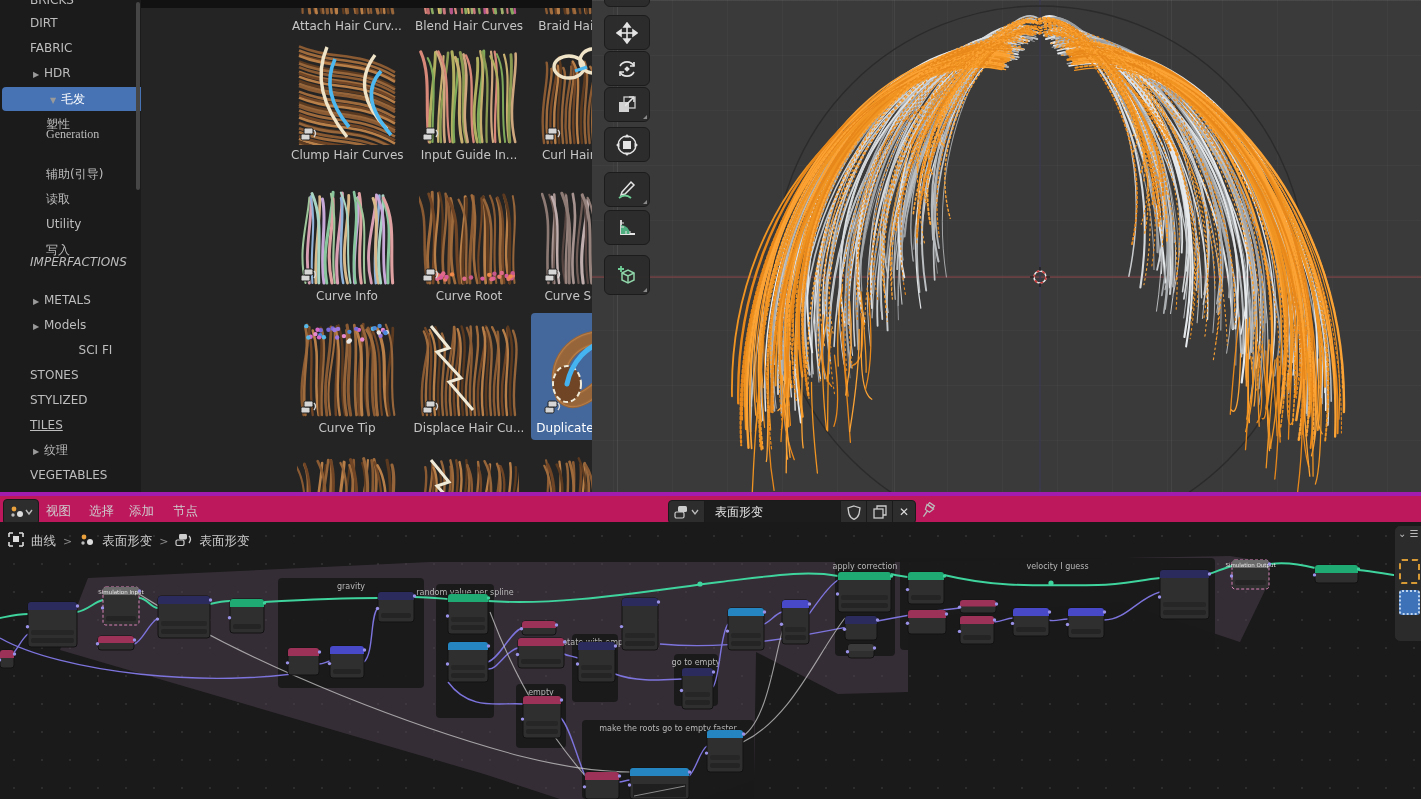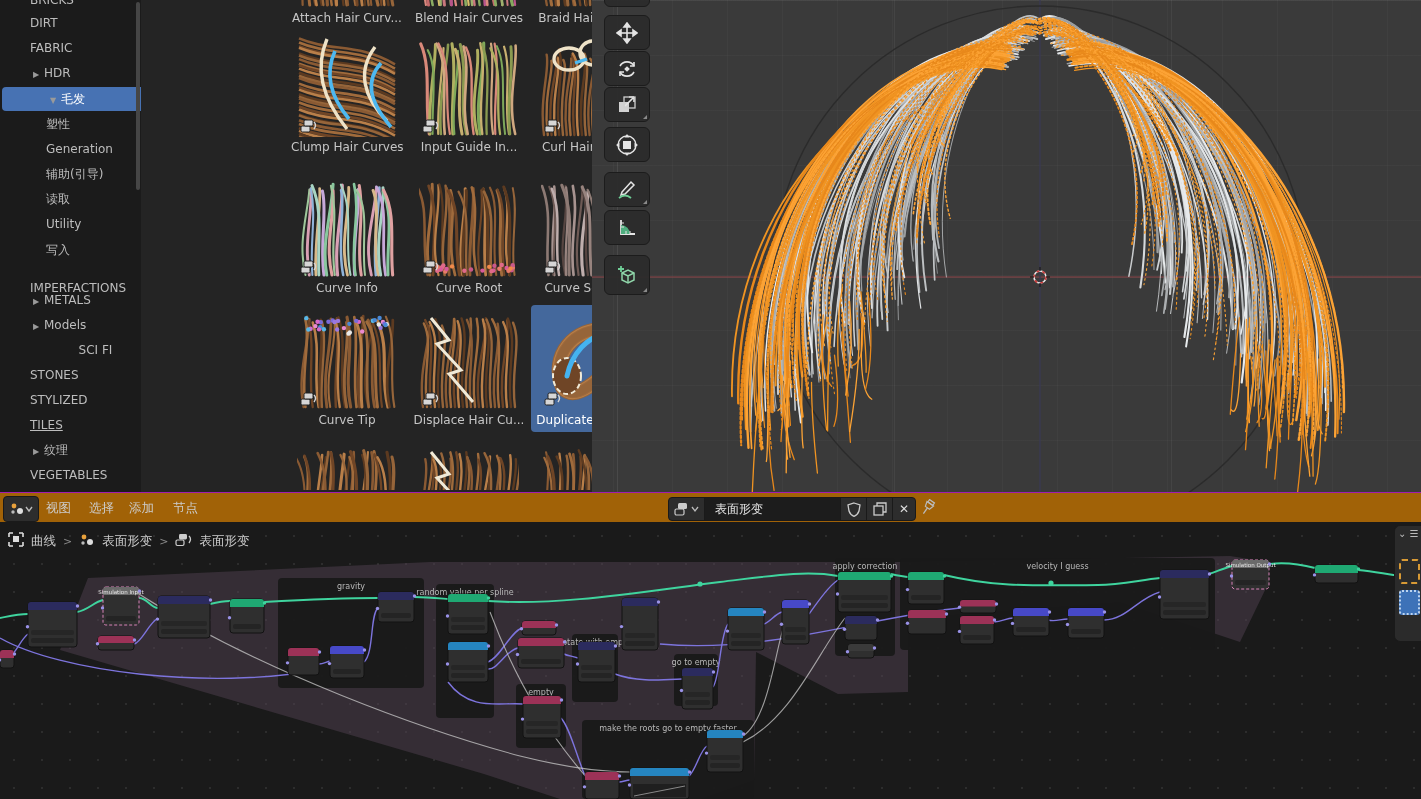--- a/index.html
+++ b/index.html
@@ -7,21 +7,21 @@
        font-family:"DejaVu Sans","Liberation Sans",sans-serif;color:#c8c8c8;}
   .abs{position:absolute;}
   
   #sidebar{left:0;top:0;width:141px;height:492px;background:#1b1b1b;border-right:1px solid #101010;}
   .side-item{position:absolute;left:2px;width:131px;height:24px;line-height:24px;font-size:12px;
              color:#bdbdbd;white-space:nowrap;border-radius:4px;cursor:default;}
   .side-item .arrow{display:inline-block;width:16px;font-size:8px;color:#9a9a9a;text-align:center;}
   .side-item.selected{background:#4772b3;color:#fff;}
   .side-scroll{position:absolute;left:136px;top:2px;width:4px;height:188px;background:#464646;border-radius:2px;}
   
-  #assetgrid{left:141px;top:0;width:451px;height:492px;background:#242424;overflow:hidden;}
+  #assetgrid{left:141px;top:8px;width:451px;height:492px;background:#242424;overflow:hidden;}
   .tile{position:absolute;width:112px;}
   .thumbwrap{position:relative;margin:0 auto;width:100px;overflow:hidden;}
   .tile .label{margin-top:3px;text-align:center;font-size:12px;color:#c6c6c6;white-space:nowrap;overflow:hidden;}
   .tile.selected .sel-bg{position:absolute;left:-4px;top:-5px;right:-4px;bottom:-5px;background:#44689c;border-radius:4px;}
   .tile.selected .label{color:#fff;position:relative;}
   .thumbwrap,.label{position:relative;}
   .ng-badge{position:absolute;left:3px;bottom:3px;width:18px;height:16px;}
   
   #viewport{left:592px;top:0;width:829px;height:492px;background:#3a3a3a;overflow:hidden;}
   #vgrid{position:absolute;inset:0;
@@ -31,21 +31,21 @@
       repeating-linear-gradient(to right,rgba(255,255,255,0.025) 0 1px,transparent 1px 55px),
       repeating-linear-gradient(to bottom,rgba(255,255,255,0.025) 0 1px,transparent 1px 55px);
     background-position:25px 0px,0 0px,25px 0,0 0;}
   #vp-svg{position:absolute;inset:0;}
   #vp-toolbar{position:absolute;left:12px;top:0;width:44px;}
   .tool-btn{position:absolute;left:0;width:44px;height:33px;background:#2b2b2bee;border:1px solid #1c1c1c;
             border-radius:6px;display:flex;align-items:center;justify-content:center;}
   .tool-btn .corner{position:absolute;right:2px;bottom:2px;width:0;height:0;
             border-left:4px solid transparent;border-bottom:4px solid #8a8a8a;}
   
-  #nheader{left:0;top:492px;width:1421px;height:30px;background:#a16207;border-top:1px solid #a21caf;border-bottom:1px solid #151515;}
+  #nheader{left:0;top:492px;width:1421px;height:30px;background:#be185d;border-top:4px solid #a21caf;border-bottom:1px solid #151515;}
   .menu-item{position:absolute;top:0;height:30px;line-height:30px;font-size:12.5px;color:#cdcdcd;padding:0 4px;}
   .hbtn{position:absolute;background:#2d2d2d;border:1px solid #1a1a1a;display:flex;align-items:center;justify-content:center;color:#cfcfcf;}
   
   #neditor{left:0;top:522px;width:1421px;height:277px;background:#1a1a1a;overflow:hidden;}
   #ndots{position:absolute;inset:0;background-image:radial-gradient(circle,#2d2d2d 1px,transparent 1.4px);background-size:28px 28px;}
   #ne-svg{position:absolute;inset:0;}
   #breadcrumb{position:absolute;left:8px;top:10px;height:18px;display:flex;align-items:center;gap:7px;font-size:12.5px;color:#cdcdcd;}
   #breadcrumb .sep{color:#8a8a8a;font-size:11px;}
   #ne-panel{position:absolute;right:0;top:3px;width:26px;height:115px;background:#2b2b2b;border:1px solid #1a1a1a;border-right:none;border-radius:6px 0 0 6px;}
   .chip{position:absolute;left:4px;width:17px;height:21px;border-radius:3px;}
@@ -56,26 +56,26 @@
 <body>
 
 <div id="sidebar" class="abs">
   <div id="side-items">
       <div class="side-item" style="top: -12px; padding-left: 28px;"><span>BRICKS</span></div>
       <div class="side-item" style="top: 11px; padding-left: 28px;"><span>DIRT</span></div>
       <div class="side-item" style="top: 36px; padding-left: 28px;"><span>FABRIC</span></div>
       <div class="side-item" style="top: 61px; padding-left: 26px;"><span class="arrow">▶</span><span>HDR</span></div>
       <div class="side-item selected" style="top: 87px; padding-left: 43px;"><span class="arrow">▼</span><span>毛发</span></div>
       <div class="side-item" style="top: 112px; padding-left: 44px;"><span>塑性</span></div>
-      <div class="side-item" style="top: 137px; padding-left: 44px;"><span>Generation</span></div>
+      <div class="side-item" style="top: 122px; padding-left: 44px; font-family: Liberation Serif, serif;"><span>Generation</span></div>
       <div class="side-item" style="top: 162px; padding-left: 44px;"><span>辅助(引导)</span></div>
       <div class="side-item" style="top: 187px; padding-left: 44px;"><span>读取</span></div>
       <div class="side-item" style="top: 212px; padding-left: 44px;"><span>Utility</span></div>
       <div class="side-item" style="top: 238px; padding-left: 44px;"><span>写入</span></div>
-      <div class="side-item" style="top: 276px; padding-left: 28px;"><span>IMPERFACTIONS</span></div>
+      <div class="side-item" style="top: 250px; padding-left: 28px; font-style: italic;"><span>IMPERFACTIONS</span></div>
       <div class="side-item" style="top: 288px; padding-left: 26px;"><span class="arrow">▶</span><span>METALS</span></div>
       <div class="side-item" style="top: 313px; padding-left: 26px;"><span class="arrow">▶</span><span>Models</span></div>
       <div class="side-item" style="top: 338px; padding-left: 28px; text-align: center;"><span>SCI FI</span></div>
       <div class="side-item" style="top: 363px; padding-left: 28px;"><span>STONES</span></div>
       <div class="side-item" style="top: 388px; padding-left: 28px;"><span>STYLIZED</span></div>
       <div class="side-item" style="top: 413px; padding-left: 28px; text-decoration: underline;"><span>TILES</span></div>
       <div class="side-item" style="top: 438px; padding-left: 26px;"><span class="arrow">▶</span><span>纹理</span></div>
       <div class="side-item" style="top: 463px; padding-left: 28px;"><span>VEGETABLES</span></div>
     </div>
   <div class="side-scroll"></div>

